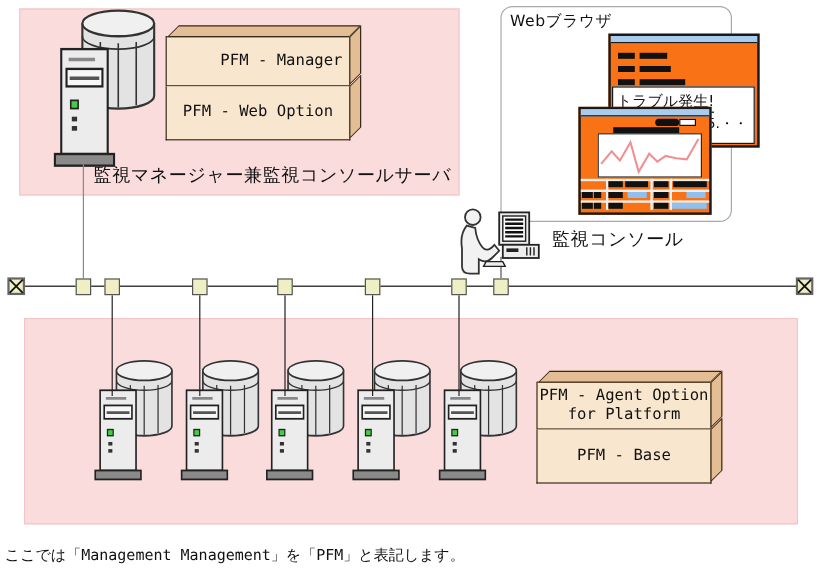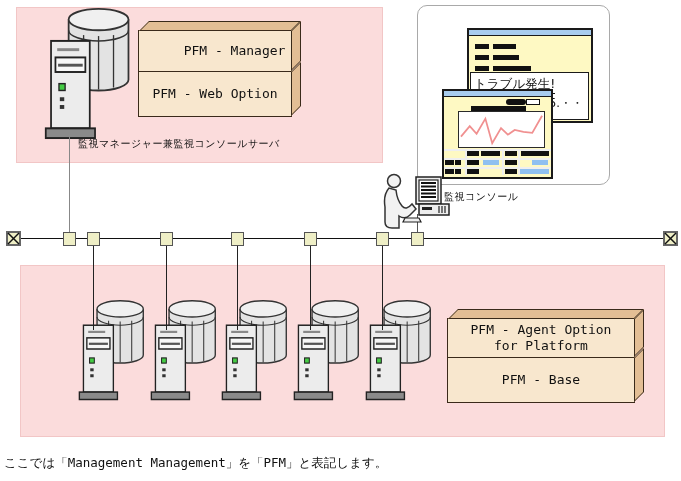--- a/index.html
+++ b/index.html
@@ -7,40 +7,40 @@
     position:relative; width:681px; height:481px; background:#fff;
     font-family:"DejaVu Sans", sans-serif; color:#111; overflow:hidden;
   }
   *, *::before, *::after { box-sizing:border-box; }
 
   
   .group-box { position:absolute; background:var(--group-bg); border:1px solid #F2C6C6; }
   #manager-group { left:16px; top:7px; width:367px; height:156px; }
   #agent-group   { left:20px; top:265px; width:645px; height:172px; }
 
-  .jp-label { position:absolute; font-size:10px; letter-spacing:0.5px; color:#111; white-space:nowrap; }
+  .jp-label { position:absolute; font-size:15px; letter-spacing:0.5px; color:#111; white-space:nowrap; }
 
   
   .box3d { position:absolute; }
   .b3-row { position:relative; background:var(--box-face); border:1.5px solid #3A2A1A;
             display:flex; align-items:center; justify-content:center; }
   .b3-row + .b3-row { border-top:none; }
   .b3-row span { font-family:"DejaVu Sans Mono", monospace; font-size:13px; color:#111;
                  white-space:pre-line; text-align:center; line-height:16px; }
   .b3-top { position:absolute; left:5px; top:-10px; width:100%; height:10px;
             background:var(--box-side); border:1.5px solid #3A2A1A; transform:skewX(-45deg); }
   .b3-side { position:absolute; right:-10px; top:-5px; width:10px; height:100%;
              background:var(--box-side); border:1.5px solid #3A2A1A; transform:skewY(-45deg); }
 
   
   #browser-panel { position:absolute; left:417px; top:5px; width:193px; height:180px;
                    border:1.5px solid #A9A9A9; border-radius:10px; background:#fff; z-index:1; }
   #browser-title { position:absolute; left:425px; top:9px; font-size:13px; z-index:2; }
 
-  .window { position:absolute; background:#fef9c3; border:2px solid #1A1A1A; }
+  .window { position:absolute; background:#f97316; border:2px solid #1A1A1A;margin-left:40px; }
   .titlebar { height:6px; background:var(--titlebar-blue); border-bottom:1.5px solid #1A1A1A; }
   #win-back  { left:467px; top:28px; width:126px; height:95px; z-index:2; }
   #win-front { left:442px; top:89px; width:111px; height:90px; z-index:3; }
 
   .mbar { position:absolute; background:#111; height:5px; }
   #alert-popup { position:absolute; left:1px; top:42px; width:119px; height:48px;
                  background:#fff; border:1.5px solid #1A1A1A; }
   #alert-popup .l1 { display:inline-block; margin:2px 0 0 3px; font-size:12.5px;
                      border-bottom:1.5px solid #111; white-space:nowrap; }
   #alert-popup .l2 { text-align:right; padding-right:5px; font-size:11.5px; margin-top:2px; }
@@ -108,20 +108,21 @@
     </div>
     <div class="b3-row" style="height:45px;">
       <div class="b3-side"></div>
       <span>PFM - Web Option</span>
     </div>
   </div>
 
   <div class="jp-label" style="left:78px; top:137px;">監視マネージャー兼監視コンソールサーバ</div>
 
   <div id="browser-panel"></div>
+  <div id="browser-title" class="jp-label">Webブラウザ</div>
 
   <div class="window" id="win-back">
     <div class="titlebar"></div>
     <div class="mbar" style="left:6px;  top:14px; width:14px;"></div>
     <div class="mbar" style="left:24px; top:14px; width:23px;"></div>
     <div class="mbar" style="left:6px;  top:25px; width:14px;"></div>
     <div class="mbar" style="left:24px; top:25px; width:26px;"></div>
     <div class="mbar" style="left:6px;  top:36px; width:14px;"></div>
     <div class="mbar" style="left:24px; top:36px; width:38px;"></div>
     <div id="alert-popup">
@@ -173,21 +174,21 @@
     <line x1="38" y1="25" x2="53" y2="25" stroke="#111" stroke-width="2"></line>
     <rect x="36" y="32" width="30" height="11" fill="#EDEDED" stroke="#222" stroke-width="1.5"></rect>
     <rect x="39" y="35" width="10" height="3" fill="#222"></rect>
     <line x1="56" y1="34" x2="56" y2="41" stroke="#222" stroke-width="1.2"></line>
     <line x1="59" y1="34" x2="59" y2="41" stroke="#222" stroke-width="1.2"></line>
     <line x1="62" y1="34" x2="62" y2="41" stroke="#222" stroke-width="1.2"></line>
     <circle cx="11" cy="9" r="6.5" fill="#F2F2F2" stroke="#333" stroke-width="1.5"></circle>
     <path d="M6,16 Q0,23 2,35 L2,50 Q2,56 9,56 L16,56 L16,44 Q22,48 27,43 L33,37 L29,32 Q23,39 19,34 Q14,28 13,18 Z" fill="#F2F2F2" stroke="#333" stroke-width="1.5"></path>
     <path d="M22,46 L36,46 L38,50 L20,50 Z" fill="#EEE" stroke="#222" stroke-width="1.2"></path>
   </svg>
-  <div class="jp-label" style="left:444px; top:190px;">監視コンソール</div>
+  <div class="jp-label" style="left:460px; top:190px;">監視コンソール</div>
 
   <div id="bus-line"></div>
   <svg class="terminator" style="left:6px;" viewBox="0 0 15 15">
     <rect x="1" y="1" width="13" height="13"></rect>
       <line x1="2" y1="2" x2="13" y2="13"></line>
       <line x1="13" y1="2" x2="2" y2="13"></line>
   </svg>
   <svg class="terminator" style="left:663px;" viewBox="0 0 15 15">
     <rect x="1" y="1" width="13" height="13"></rect>
       <line x1="2" y1="2" x2="13" y2="13"></line>
@@ -223,21 +224,21 @@
       <use href="#sym-server-db"></use>
     </svg>
   <svg class="icon-svg" style="left:293px; top:297px; width:68px; height:104px;" viewBox="0 0 100 140" preserveAspectRatio="none">
       <use href="#sym-server-db"></use>
     </svg>
   <svg class="icon-svg" style="left:365px; top:297px; width:68px; height:104px;" viewBox="0 0 100 140" preserveAspectRatio="none">
       <use href="#sym-server-db"></use>
     </svg>
 
 
-  <div class="box3d" style="left:447px; top:318px; width:188px;">
+  <div class="box3d" style="left:447px; top:318px; width:146px;">
     <div class="b3-row" style="height:40px;">
       <div class="b3-top"></div>
       <div class="b3-side"></div>
       <span>PFM - Agent Option
 for Platform</span>
     </div>
     <div class="b3-row" style="height:45px;">
       <div class="b3-side"></div>
       <span>PFM - Base</span>
     </div>

